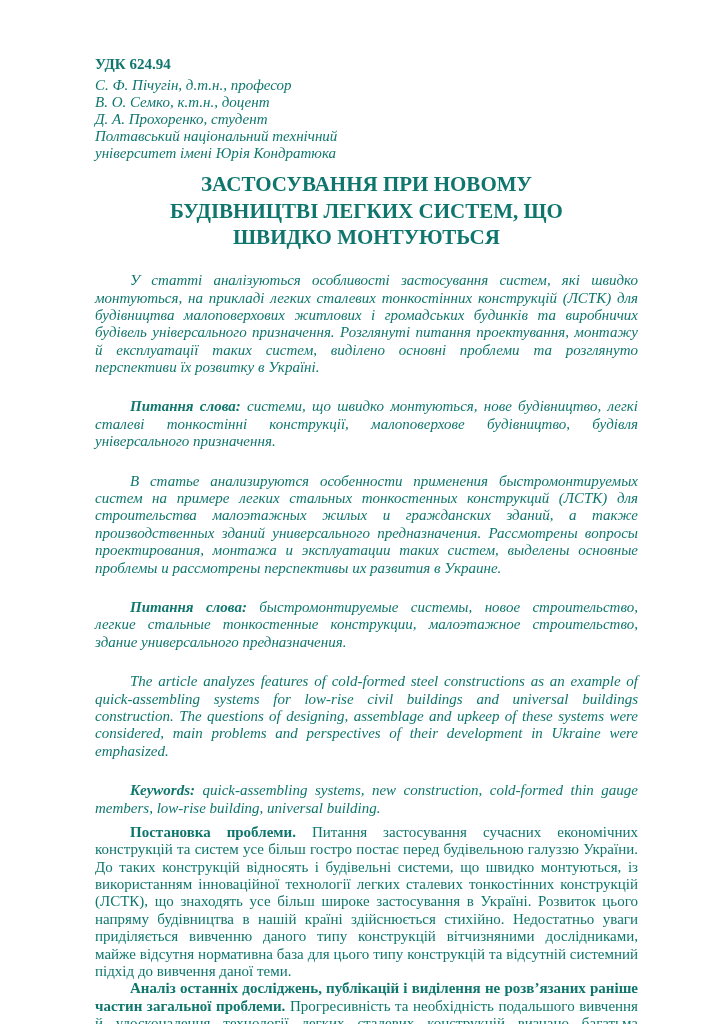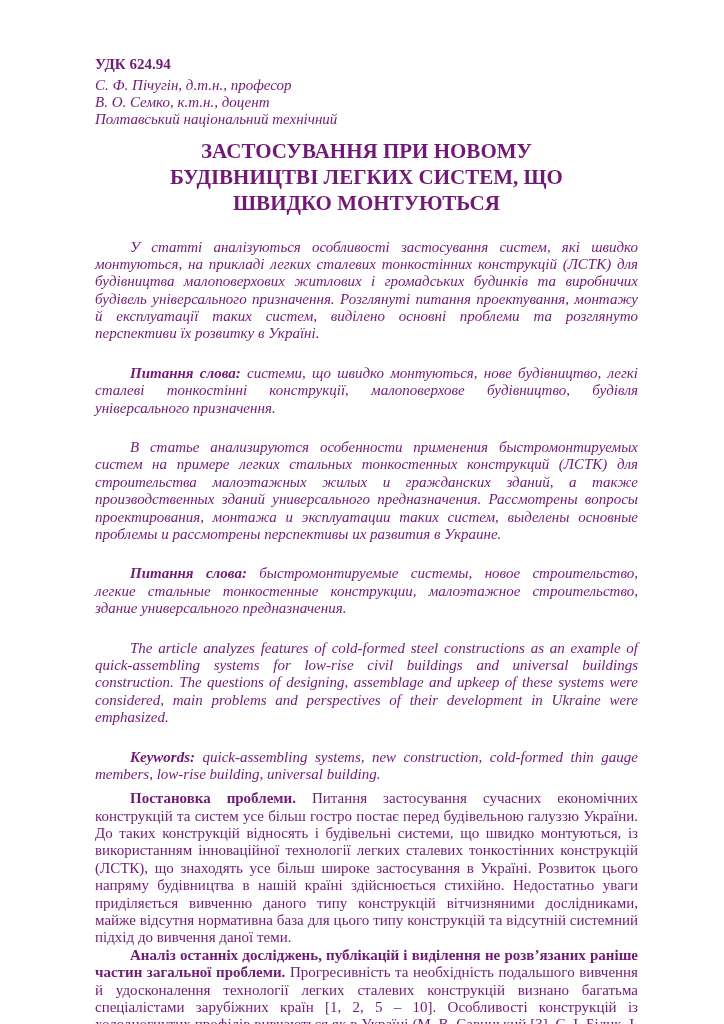--- a/index.html
+++ b/index.html
@@ -6,21 +6,21 @@
     margin: 0;
     padding: 0;
     background: #ffffff;
   }
   .page {
     position: relative;
     width: 724px;
     height: 1024px;
     box-sizing: border-box;
     background: #ffffff;
-    color: #701a75;
+    color: #0f766e;
     font-family: "Liberation Serif", serif;
     font-size: 15px;
     line-height: 1.16;
     padding: 56px 86px 0 95px;
     overflow: hidden;
   }
   .udc {
     font-weight: bold;
     margin-bottom: 4px;
   }
@@ -61,21 +61,23 @@
 </head>
 <body>
 
 <div class="page">
 
   <div class="udc">УДК 624.94</div>
 
   <div class="authors">
     <div>С. Ф. Пічугін, д.т.н., професор</div>
     <div>В. О. Семко, к.т.н., доцент</div>
+    <div>Д. А. Прохоренко, студент</div>
     <div>Полтавський національний технічний</div>
+    <div>університет імені Юрія Кондратюка</div>
   </div>
 
   <div class="title">ЗАСТОСУВАННЯ ПРИ НОВОМУ БУДІВНИЦТВІ ЛЕГКИХ СИСТЕМ, ЩО ШВИДКО МОНТУЮТЬСЯ</div>
 
   <p class="it">У статті аналізуються особливості застосування систем, які швидко монтуються, на прикладі легких сталевих тонкостінних конструкцій (ЛСТК) для будівництва малоповерхових житлових і громадських будинків та виробничих будівель універсального призначення. Розглянуті питання проектування, монтажу й експлуатації таких систем, виділено основні проблеми та розглянуто перспективи їх розвитку в Україні.</p>
 
   <p class="it">
     <span class="lead">Питання слова:</span><span> системи, що швидко монтуються, нове будівництво, легкі сталеві тонкостінні конструкції, малоповерхове будівництво, будівля універсального призначення.</span>
   </p>
 

